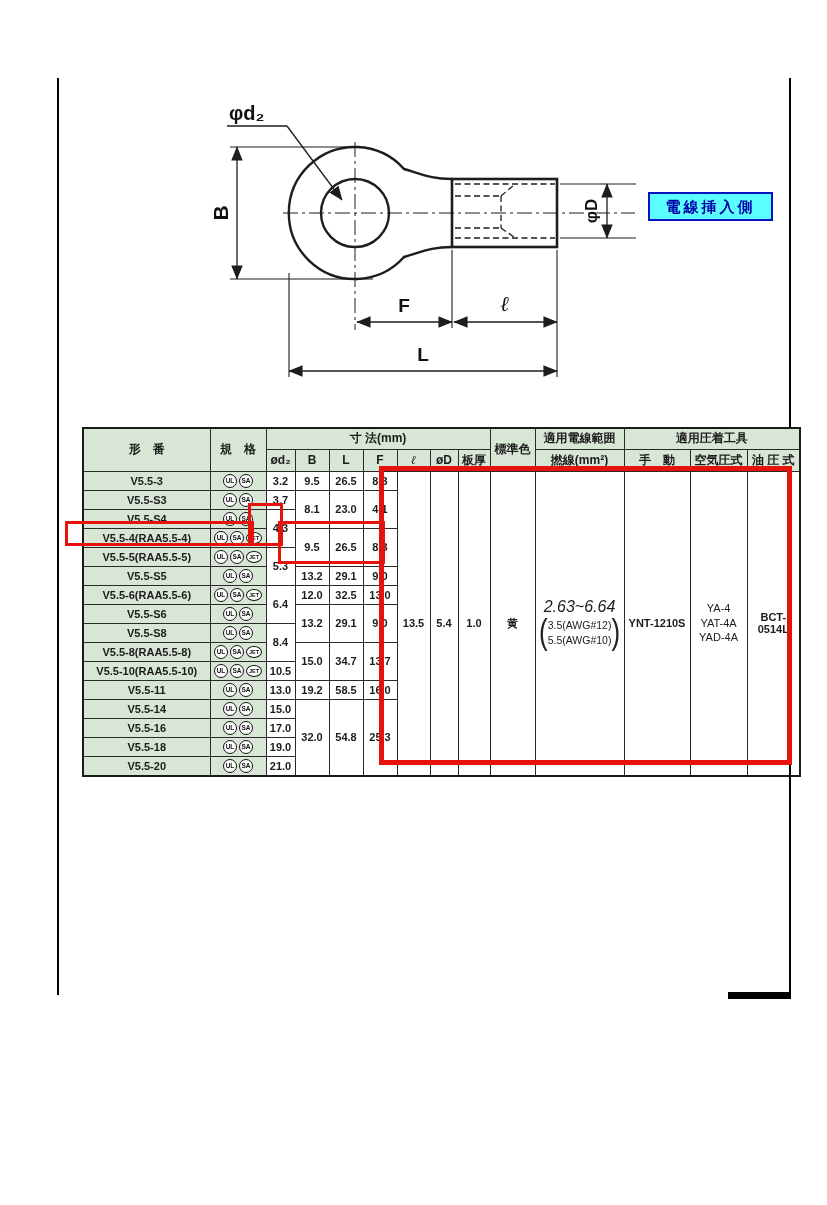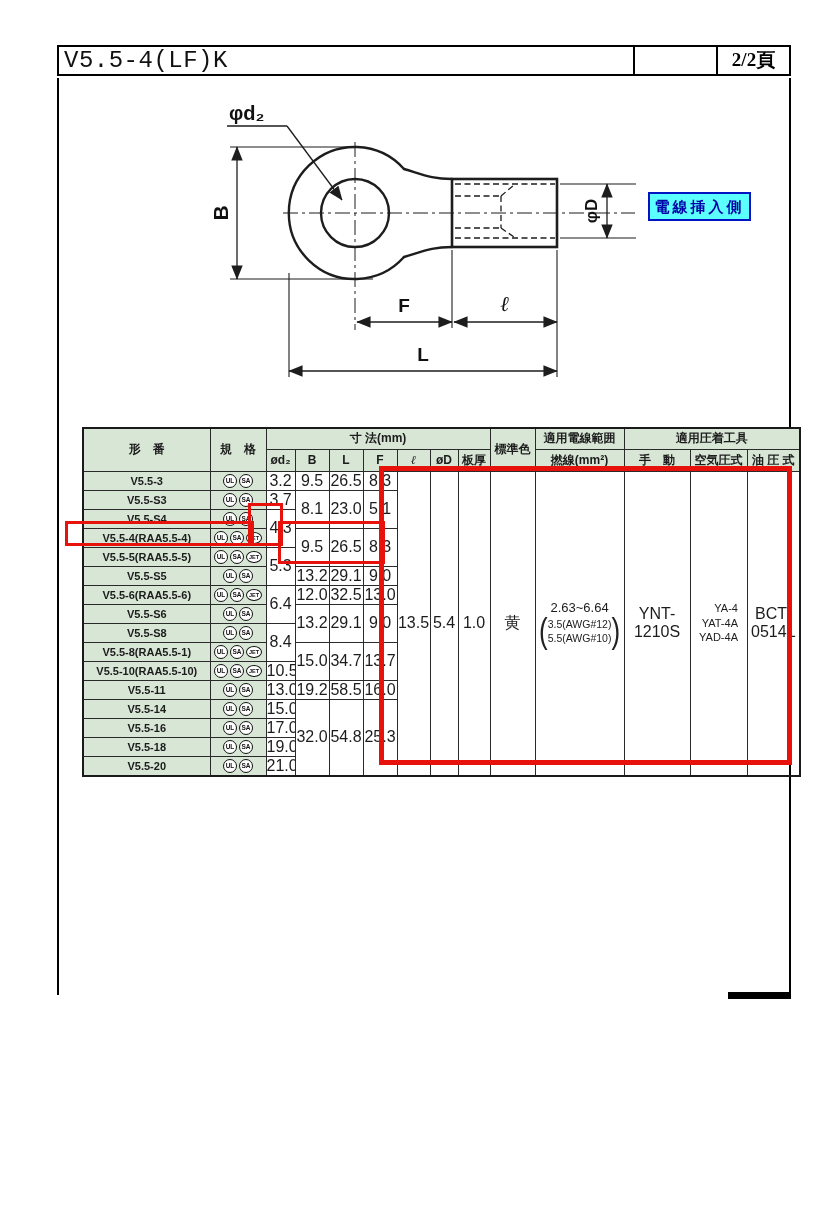--- a/index.html
+++ b/index.html
@@ -32,70 +32,65 @@
   svg.diagram { position:absolute; left:58px; top:80px; }
   svg .ln   { stroke:#1d1d1d; stroke-width:2.4; fill:none; stroke-linecap:round; }
   svg .thk  { stroke:#1d1d1d; stroke-width:2.6; fill:none; }
   svg .thin { stroke:#1d1d1d; stroke-width:1.1; fill:none; }
   svg .dim  { stroke:#1d1d1d; stroke-width:1.3; fill:none; }
   svg .dsh  { stroke:#1d1d1d; stroke-width:1.3; fill:none; stroke-dasharray:6 3.5; }
   svg .cl   { stroke:#1d1d1d; stroke-width:1; fill:none; stroke-dasharray:15 4 3 4; }
   svg text  { fill:#111; font-family:"Liberation Sans", sans-serif; font-weight:bold; }
   svg text.serif { font-family:"Liberation Serif", serif; font-style:italic; }
   .callout {
-    position:absolute; left:648px; top:192px; width:103px; height:29px;
+    position:absolute; left:648px; top:192px; width:125px; height:29px;
     background:#5cffff; border:2px solid #0013c2; box-sizing:border-box;
     color:#0000a8; font-weight:bold; font-size:15px; letter-spacing:3px;
     text-align:center; line-height:25px;
   }
   
   table.spec {
     position:absolute; left:82px; top:427px; width:717px;
     border-collapse:collapse; table-layout:fixed;
     border:2px solid #1a1a1a; font-family:"Liberation Sans", sans-serif;
   }
   table.spec th, table.spec td {
     border:1px solid #2a2a2a; padding:0; text-align:center;
     overflow:hidden; color:#1c1c1c;
   }
   table.spec th { background:#d7e6d5; font-size:12px; font-weight:bold; }
   tr.h1 { height:21px; } tr.h2 { height:22px; }
   tbody tr { height:18px;margin-top:28px; }
   td.mc { background:#d7e6d5; text-align:left; padding-left:5px; font-weight:bold; font-size:11px; }
   td.sc { background:#d7e6d5; }
-  td.num { font-size:16px; }
+  td.num { font-size:11px;font-weight:bold; }
   th.ellh { font-family:"Liberation Serif", serif; font-style:italic; font-size:13px; }
   .logo {
     display:inline-block; vertical-align:middle; border:1px solid #111;
     border-radius:50%; font-weight:bold; margin:0 1px; color:#111; background:#fff;
   }
   .logo-ul, .logo-sa { width:12px; height:12px; font-size:6.5px; line-height:12px; }
   .logo-jet { width:14px; height:10px; font-size:5.5px; line-height:10px; }
-  .wire-top { font-size:13px; margin-bottom:1px; }
+  .wire-top { font-size:16px; margin-bottom:1px;font-style:italic; }
   .brk-row { display:flex; align-items:center; justify-content:center; }
   .brk { font-size:26px; font-weight:normal; transform:scaleY(1.35); font-family:"Liberation Sans", sans-serif; color:#222; }
   .wire-alts { text-align:center; font-size:10.5px; line-height:1.35; }
-  .pneu { display:inline-block; text-align:right; font-size:11px; line-height:1.3; }
+  .pneu { display:inline-block; text-align:center; font-size:11px; line-height:1.3; }
   
   .rbox { position:absolute; border:3px solid #e8120d; box-sizing:border-box; pointer-events:none; }
   .rbox-main { left:379px; top:466px; width:413px; height:299px; border-width:5px; }
   .rbox-row  { left:65px;  top:521px; width:189px; height:25px; }
   .rbox-od2  { left:248px; top:503px; width:35px;  height:43px; }
   .rbox-blf  { left:278px; top:521px; width:107px; height:43px; }
 </style>
 </head>
 <body>
 
 <div class="page">
 
-  <div class="titlebar">
-    <div class="t-main">V5.5-4(LF)K</div>
-    <div class="t-spacer"></div>
-    <div class="t-page">2/2頁</div>
-  </div>
 
   <div class="frame"></div>
 
   <svg class="diagram" width="680" height="315" viewBox="0 0 680 315">
     <defs>
       <marker id="arr" viewBox="0 0 10 8" refX="9.5" refY="4" markerWidth="11" markerHeight="9" orient="auto-start-reverse">
         <path d="M0,0 L10,4 L0,8 z" fill="#1d1d1d"></path>
       </marker>
     </defs>
 
@@ -217,21 +212,21 @@
           </div>
         </td>
         <td class="num" rowspan="16">BCT-0514L</td>
       </tr>
       <tr>
         <td class="mc">V5.5-S3</td>
         <td class="sc"><span class="logo logo-ul">UL</span><span class="logo logo-sa">SA</span></td>
         <td class="num">3.7</td>
         <td class="num" rowspan="2">8.1</td>
         <td class="num" rowspan="2">23.0</td>
-        <td class="num" rowspan="2">5.1</td>
+        <td class="num" rowspan="2">4.1</td>
       </tr>
       <tr>
         <td class="mc">V5.5-S4</td>
         <td class="sc"><span class="logo logo-ul">UL</span><span class="logo logo-sa">SA</span></td>
         <td class="num" rowspan="2">4.3</td>
       </tr>
       <tr>
         <td class="mc">V5.5-4(RAA5.5-4)</td>
         <td class="sc"><span class="logo logo-ul">UL</span><span class="logo logo-sa">SA</span><span class="logo logo-jet">JET</span></td>
         <td class="num" rowspan="2">9.5</td>
@@ -264,21 +259,21 @@
         <td class="num" rowspan="2">13.2</td>
         <td class="num" rowspan="2">29.1</td>
         <td class="num" rowspan="2">9.0</td>
       </tr>
       <tr>
         <td class="mc">V5.5-S8</td>
         <td class="sc"><span class="logo logo-ul">UL</span><span class="logo logo-sa">SA</span></td>
         <td class="num" rowspan="2">8.4</td>
       </tr>
       <tr>
-        <td class="mc">V5.5-8(RAA5.5-1)</td>
+        <td class="mc">V5.5-8(RAA5.5-8)</td>
         <td class="sc"><span class="logo logo-ul">UL</span><span class="logo logo-sa">SA</span><span class="logo logo-jet">JET</span></td>
         <td class="num" rowspan="2">15.0</td>
         <td class="num" rowspan="2">34.7</td>
         <td class="num" rowspan="2">13.7</td>
       </tr>
       <tr>
         <td class="mc">V5.5-10(RAA5.5-10)</td>
         <td class="sc"><span class="logo logo-ul">UL</span><span class="logo logo-sa">SA</span><span class="logo logo-jet">JET</span></td>
         <td class="num">10.5</td>
       </tr>

